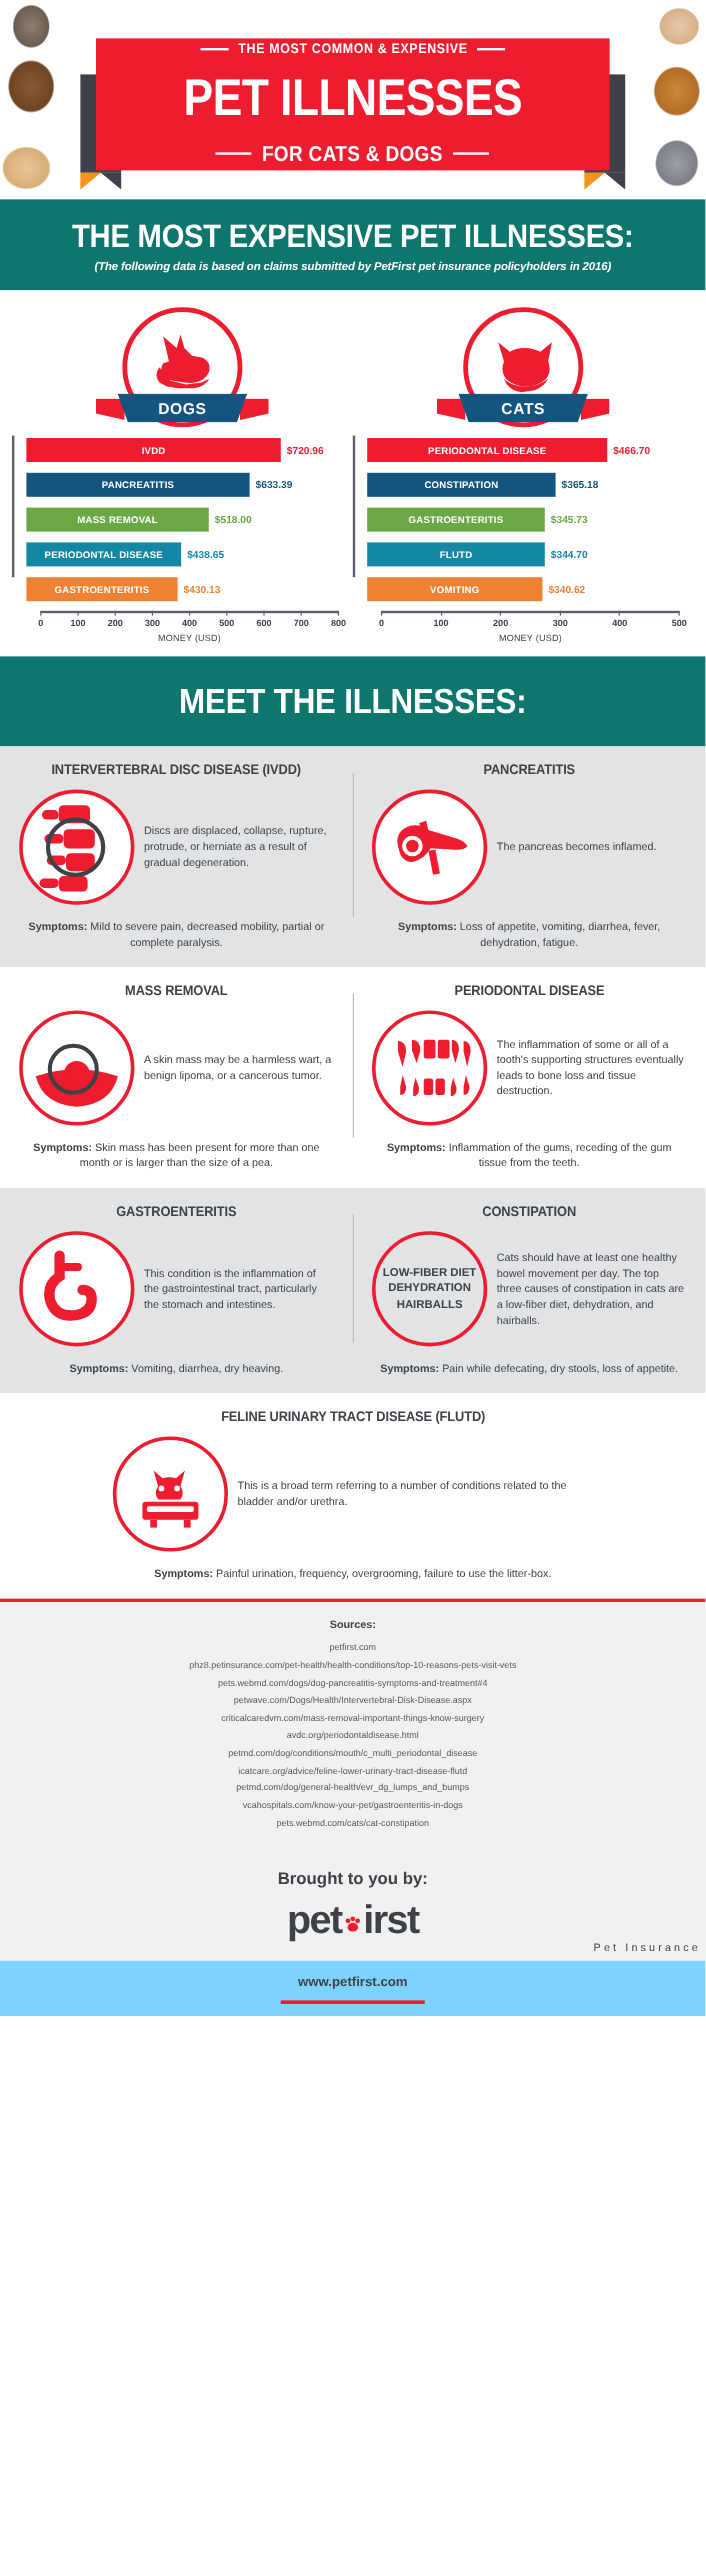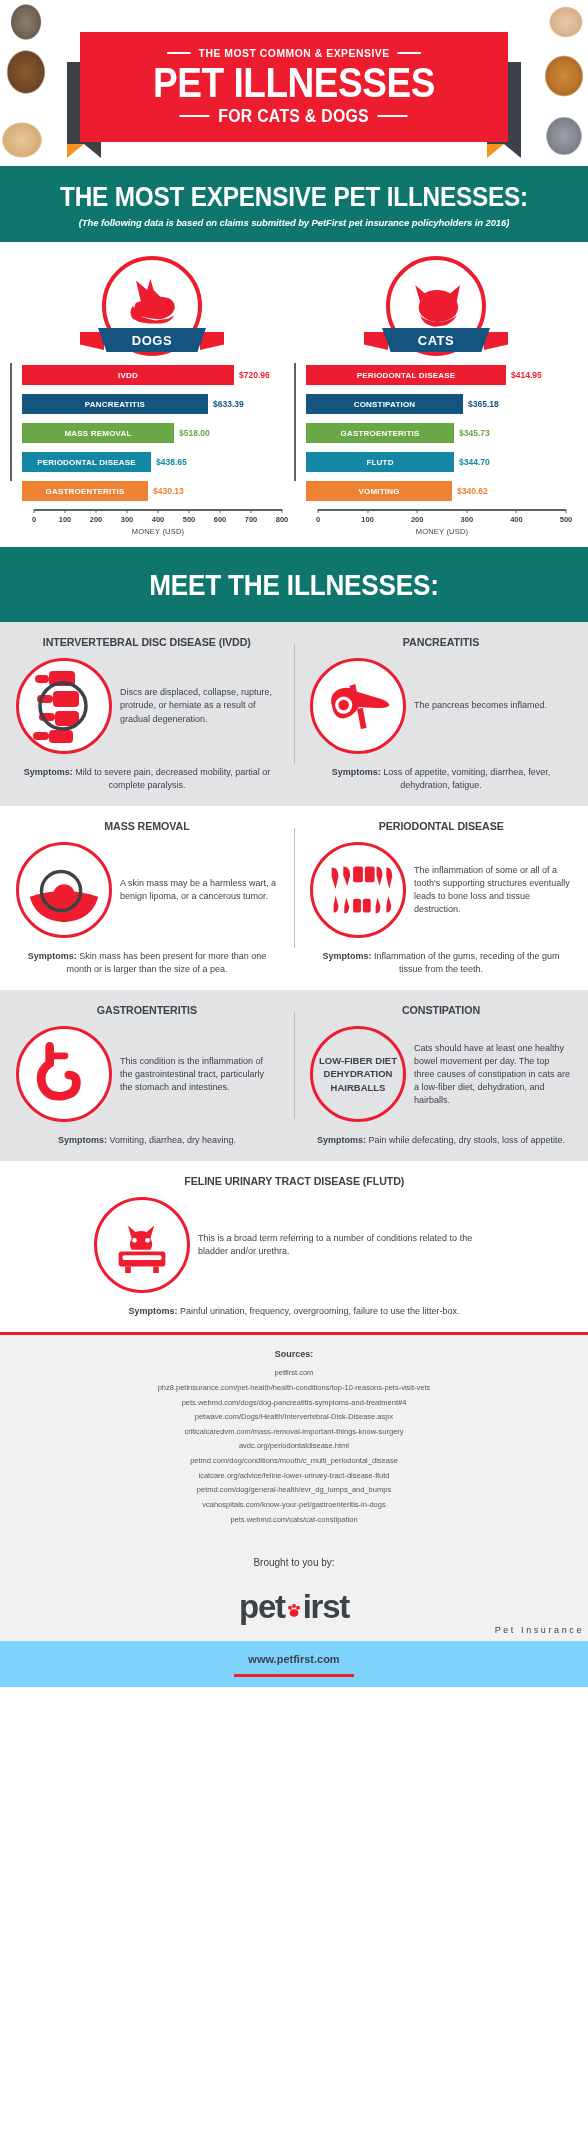--- a/index.html
+++ b/index.html
@@ -39,21 +39,21 @@
   .ribbon-tail.r { right: -3px; }
   .ribbon-tail::after {
     content: ""; position: absolute; bottom: -14px; left: 0; width: 0; height: 0;
     border-left: 17px solid #f6921e; border-right: 17px solid #3d4249;
     border-bottom: 14px solid transparent;
   }
   .ribbon-main {
     position: absolute; left: 10px; top: 10px; right: 10px; height: 110px;
     background: #ed1c2e;
     display: flex; flex-direction: column; align-items: center; justify-content: center;
-    gap: 2px;
+    gap: 14px;
   }
   .hero-kicker {
     color: #fff; font-size: 11.5px; font-weight: 700; letter-spacing: .6px;
     display: flex; align-items: center; gap: 9px; white-space: nowrap;
     font-family: "Liberation Sans Narrow", "Liberation Sans", sans-serif;
     transform: scaleX(.9);
   }
   .hero-kicker .rule { display: inline-block; width: 26px; height: 2px; background: #fff; }
   .hero-title {
     color: #fff; font-size: 43px; line-height: .98; font-weight: 700;
@@ -165,21 +165,21 @@
   
   .rule-red { height: 3px; background: #ed1c2e; }
   .sources {
     background: #f1f1f1; padding: 14px 20px 16px; text-align: center;
   }
   .sources h3 { font-size: 9px; font-weight: 700; color: #3d4249; margin-bottom: 7px; }
   .sources ul { list-style: none; }
   .sources li { font-size: 7.5px; color: #55595f; line-height: 1.95; }
 
   .brought { text-align: center; padding: 14px 0 6px; background: #f1f1f1; }
-  .brought .label { font-size: 10px; font-weight: 400; color: #3d4249; margin-bottom: 22px; }
+  .brought .label { font-size: 14px; font-weight: 700; color: #3d4249; margin-bottom: 10px; }
   .logo-wrap { display: flex; flex-direction: column; align-items: center; }
   .logo-main {
     font-size: 33px; font-weight: 700; color: #3d4249; letter-spacing: -1.3px; line-height: 1;
     display: flex; align-items: baseline;
   }
   .logo-main .pet { color: #3d4249; }
   .logo-main .first { color: #3d4249; }
   .logo-paw {
     display: inline-block; width: 16px; height: 16px; margin: 0 1px;
     position: relative; top: 1px;
@@ -301,21 +301,21 @@
           <div class="wing l"></div>
           <div class="wing r"></div>
           <div class="plate">CATS</div>
         </div>
       </div>
 
       <div class="bars">
         <div class="axis-vline"></div>
         <div class="bar-row">
           <div class="bar" style="width:200px;background:#ed1c2e">PERIODONTAL DISEASE</div>
-          <div class="bar-val" style="color:#ed1c2e">$414.95</div>
+          <div class="bar-val" style="color:#ed1c2e">$466.70</div>
         </div>
         <div class="bar-row">
           <div class="bar" style="width:157px;background:#13557f">CONSTIPATION</div>
           <div class="bar-val" style="color:#13557f">$365.18</div>
         </div>
         <div class="bar-row">
           <div class="bar" style="width:148px;background:#69a844">GASTROENTERITIS</div>
           <div class="bar-val" style="color:#69a844">$345.73</div>
         </div>
         <div class="bar-row">

